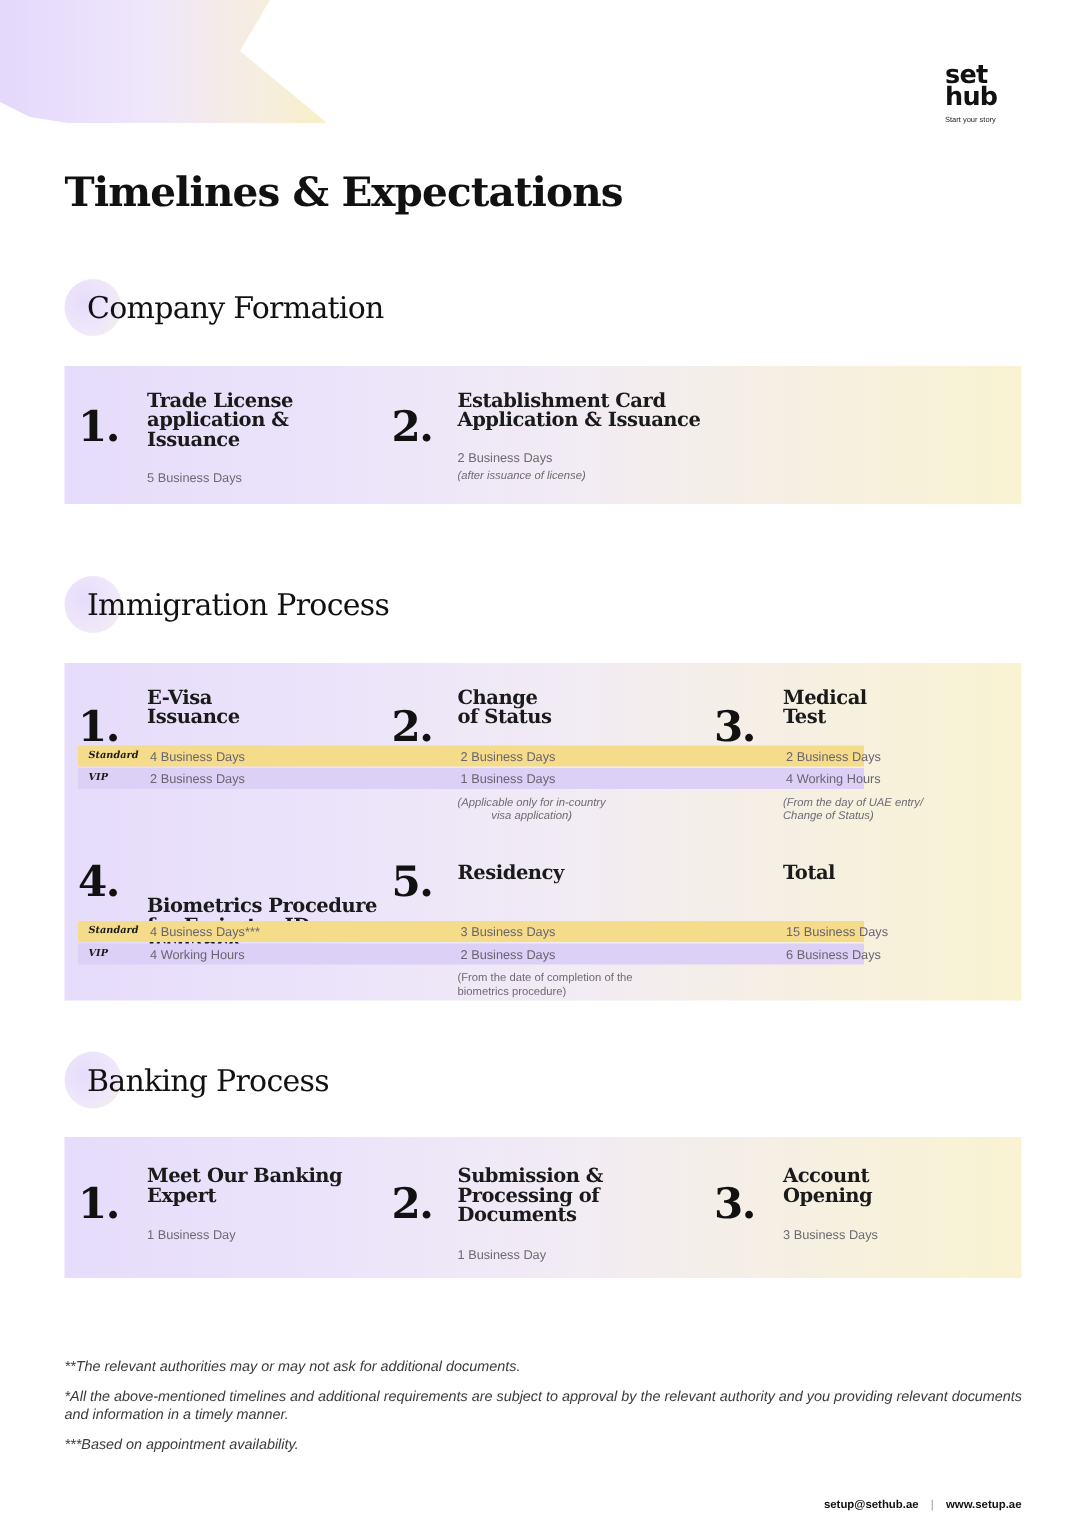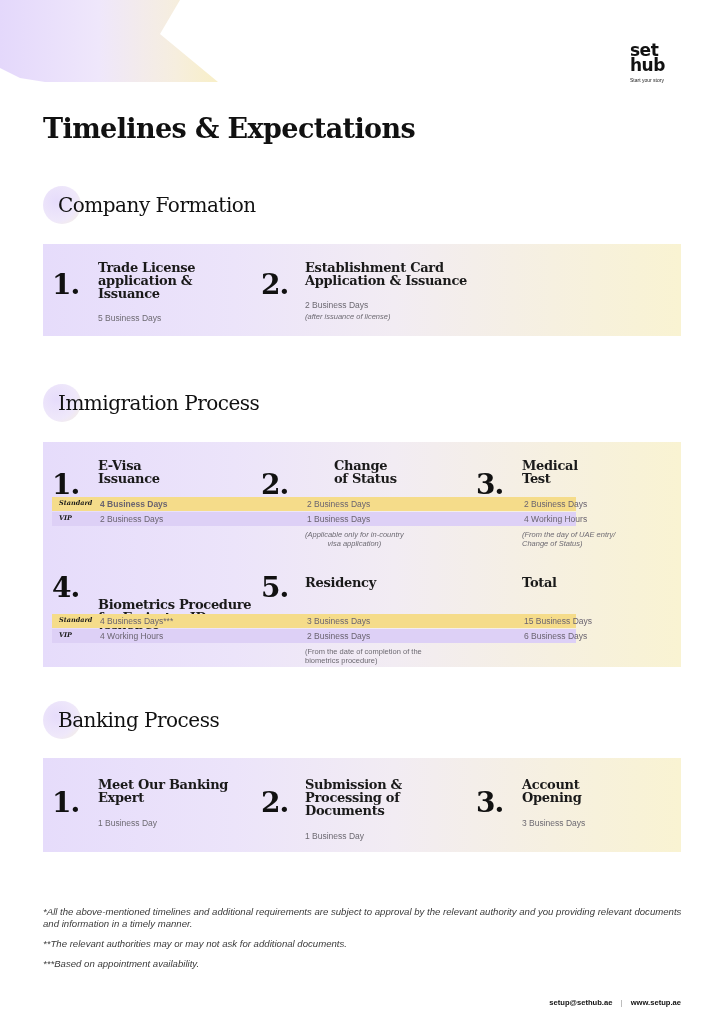--- a/index.html
+++ b/index.html
@@ -103,33 +103,33 @@
 </div>
 
 <div class="card" style="top:442px;height:225px;">
 
   <div class="num" style="left:9px;top:26px;">1.</div>
   <div class="step-title" style="left:55px;top:17px;">
     <div>E-Visa</div>
     <div>Issuance</div>
   </div>
   <div class="num" style="left:218px;top:26px;">2.</div>
-  <div class="step-title" style="left:262px;top:17px;margin-left:29px;">
+  <div class="step-title" style="left:262px;top:17px;">
     <div>Change</div>
     <div>of Status</div>
   </div>
   <div class="num" style="left:433px;top:26px;">3.</div>
   <div class="step-title" style="left:479px;top:17px;">
     <div>Medical</div>
     <div>Test</div>
   </div>
 
   <div class="band std" style="top:55px;">
     <span class="tier">Standard</span>
-    <span class="val" style="left:48px;font-weight:bold;">4 Business Days</span>
+    <span class="val" style="left:48px;">4 Business Days</span>
     <span class="val" style="left:255px;">2 Business Days</span>
     <span class="val" style="left:472px;">2 Business Days</span>
   </div>
   <div class="band vip" style="top:70px;">
     <span class="tier">VIP</span>
     <span class="val" style="left:48px;">2 Business Days</span>
     <span class="val" style="left:255px;">1 Business Days</span>
     <span class="val" style="left:472px;">4 Working Hours</span>
   </div>
   <div class="meta-i" style="left:262px;top:88px;text-align:center;">
@@ -192,22 +192,22 @@
 
   <div class="num" style="left:433px;top:28px;">3.</div>
   <div class="step-title" style="left:479px;top:20px;">
     <div>Account</div>
     <div>Opening</div>
   </div>
   <div class="meta" style="left:479px;top:60px;">3 Business Days</div>
 </div>
 
 <div class="footnotes">
+  <p>**The relevant authorities may or may not ask for additional documents.</p>
   <p>*All the above-mentioned timelines and additional requirements are subject to approval by the relevant authority and you providing relevant documents and information in a timely manner.</p>
-  <p>**The relevant authorities may or may not ask for additional documents.</p>
   <p>***Based on appointment availability.</p>
 </div>
 
 <div class="footer">
   <span class="right">
     <b>setup@sethub.ae</b>
     <span class="sep">|</span>
     <b>www.setup.ae</b>
   </span>
 </div>

